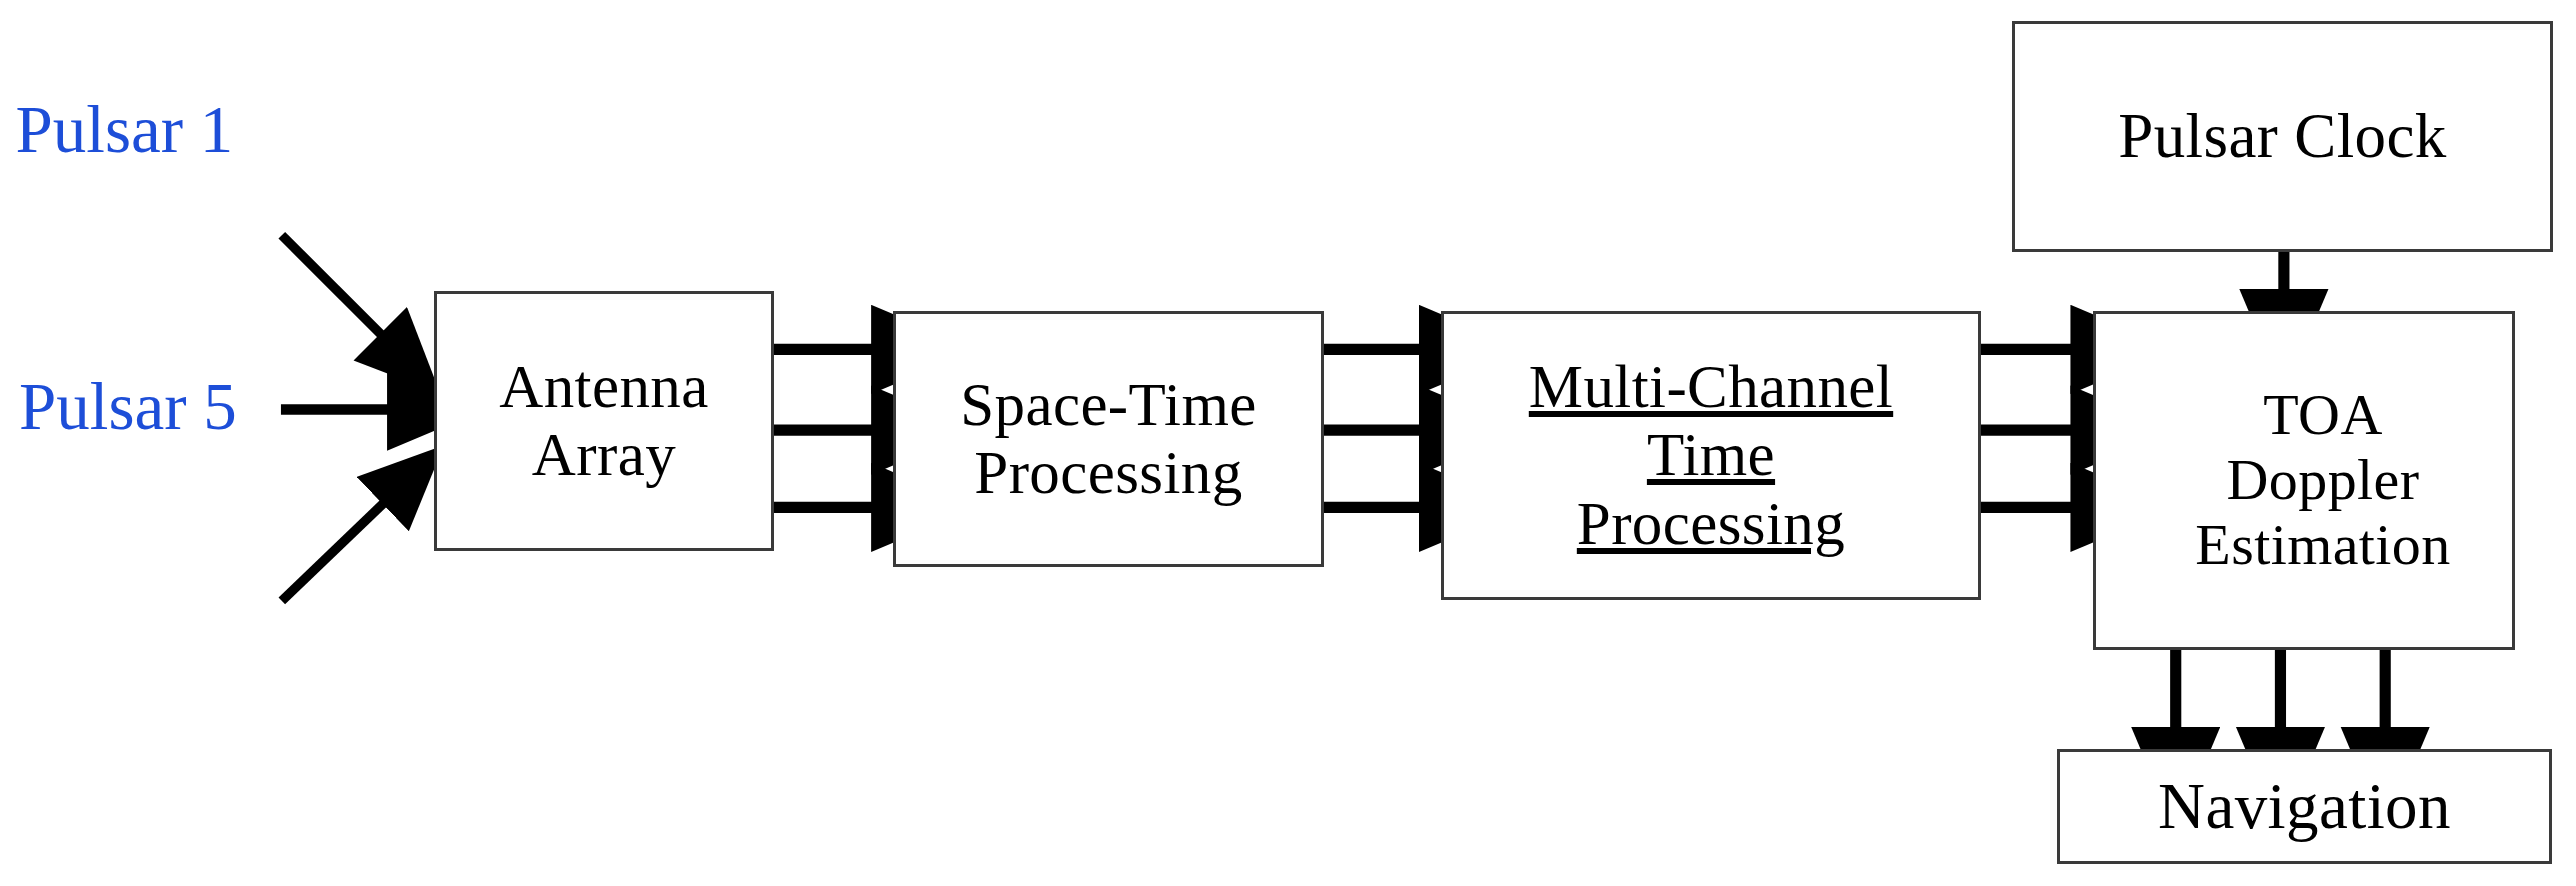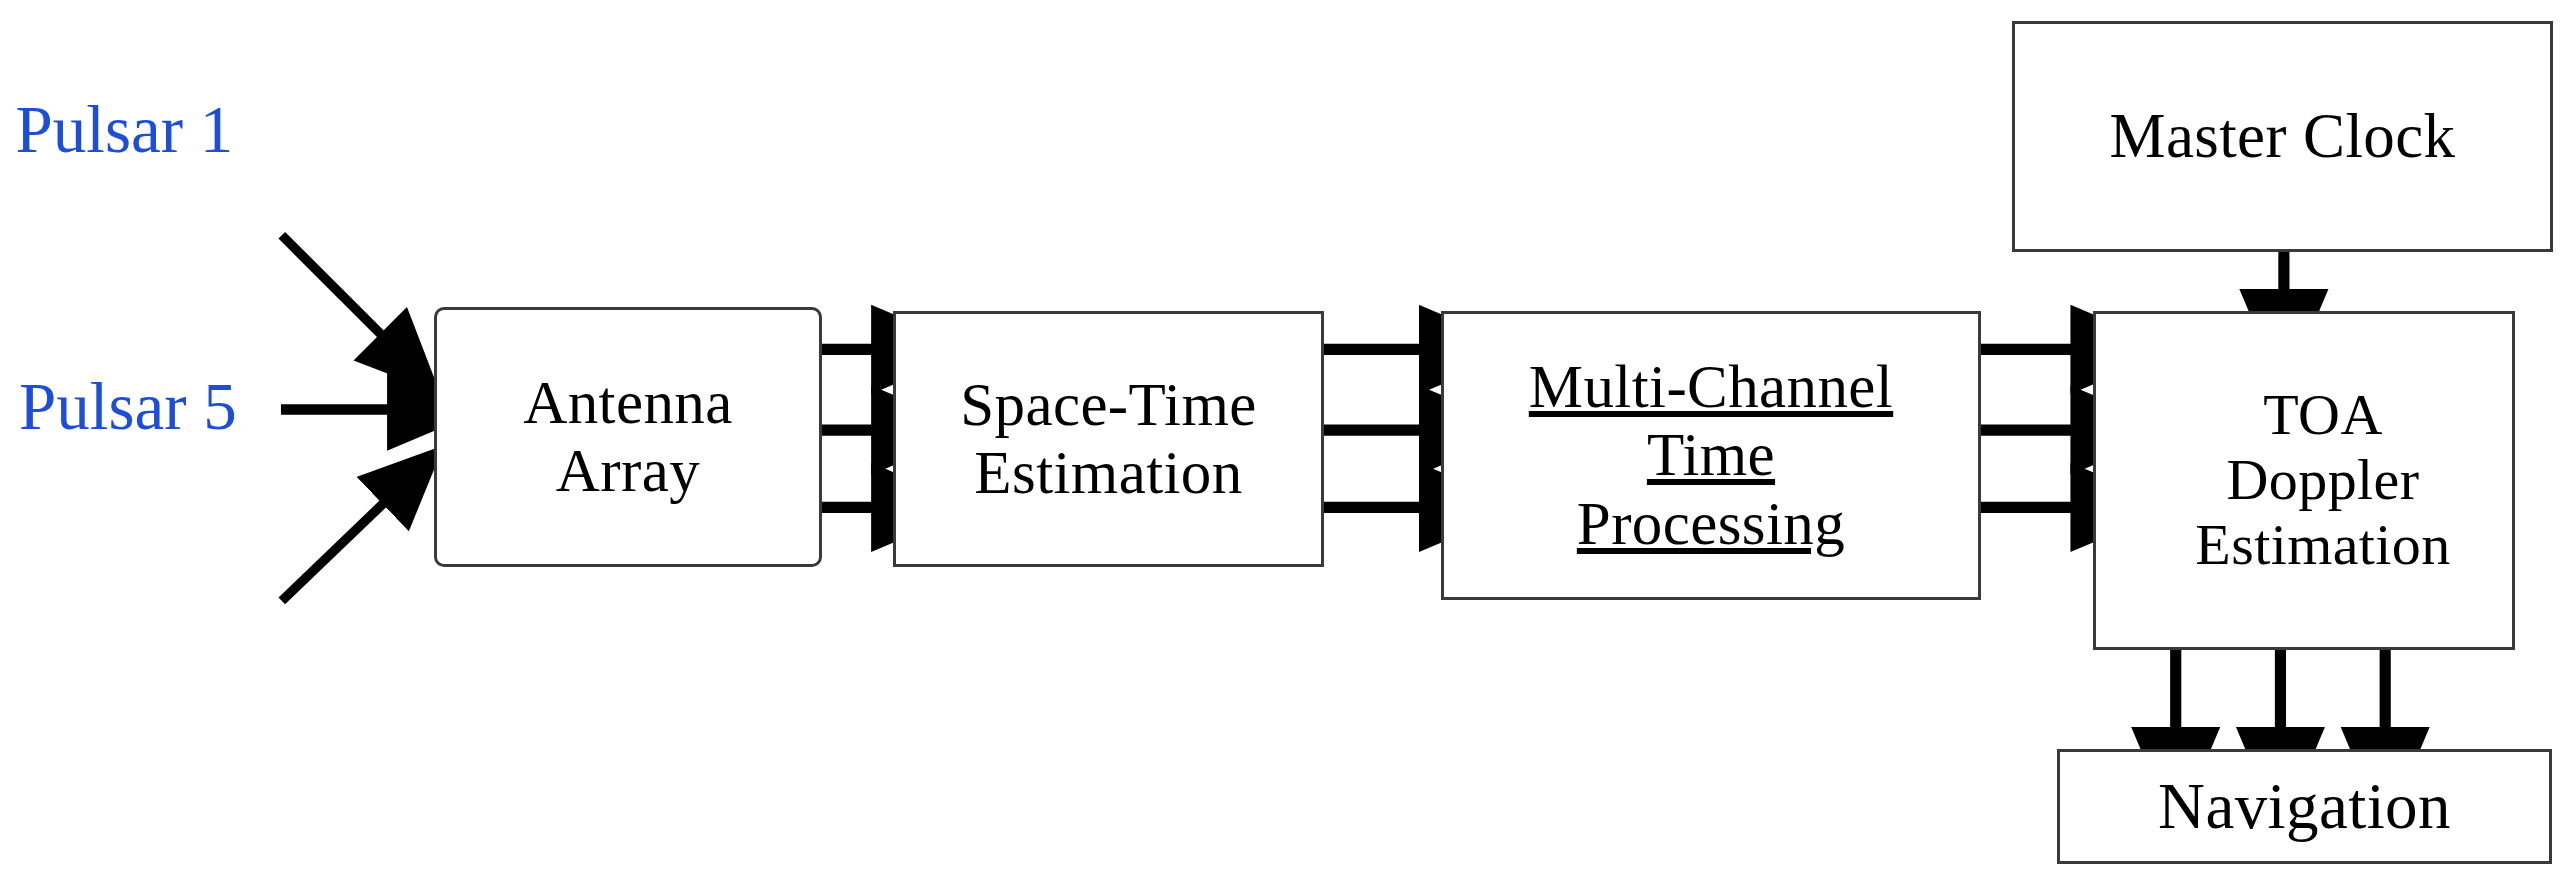--- a/index.html
+++ b/index.html
@@ -43,21 +43,21 @@
   }
   .src-label {
     position: absolute;
     font-family: "Liberation Serif", "DejaVu Serif", serif;
     font-size: 67px;
     line-height: 1;
     color: #1d4ed8;
     white-space: nowrap;
   }
   
-  #box-antenna   { left: 434px;  top: 307px; width: 388px; height: 260px; border-radius: 10px; }
+  #box-antenna   { left: 434px;  top: 291px; width: 340px; height: 260px; }
   #box-spacetime { left: 893px; top: 311px; width: 431px; height: 256px; }
   #box-multich   { left: 1441px; top: 311px; width: 540px; height: 289px; text-decoration: underline; }
   #box-toa       { left: 2093px; top: 311px; width: 422px; height: 339px; }
   #box-clock     { left: 2012px; top: 20.6px;  width: 541px; height: 231px; }
   #box-nav       { left: 2057px; top: 749px; width: 495px; height: 115px; }
 
   #box-antenna   .node-label { font-size: 61px; }
   #box-spacetime .node-label { font-size: 61px; }
   #box-multich   .node-label { font-size: 61px; }
   #box-toa       .node-label { font-size: 58px; margin-left: 38px; }
@@ -116,37 +116,37 @@
   <div class="src-label" id="label-pulsar2">Pulsar 5</div>
 
 
   <div class="node-box" id="box-antenna">
     <span class="node-label">Antenna
 Array</span>
   </div>
 
   <div class="node-box" id="box-spacetime">
     <span class="node-label">Space-Time
-Estimation</span>
+Processing</span>
   </div>
 
   <div class="node-box" id="box-multich">
     <span class="node-label">Multi-Channel
 Time
 Processing</span>
   </div>
 
   <div class="node-box" id="box-toa">
     <span class="node-label">TOA
 Doppler
 Estimation</span>
   </div>
 
   <div class="node-box" id="box-clock">
-    <span class="node-label">Master Clock</span>
+    <span class="node-label">Pulsar Clock</span>
   </div>
 
   <div class="node-box" id="box-nav">
     <span class="node-label">Navigation</span>
   </div>
 
 </div>
 
 
 </body></html>

